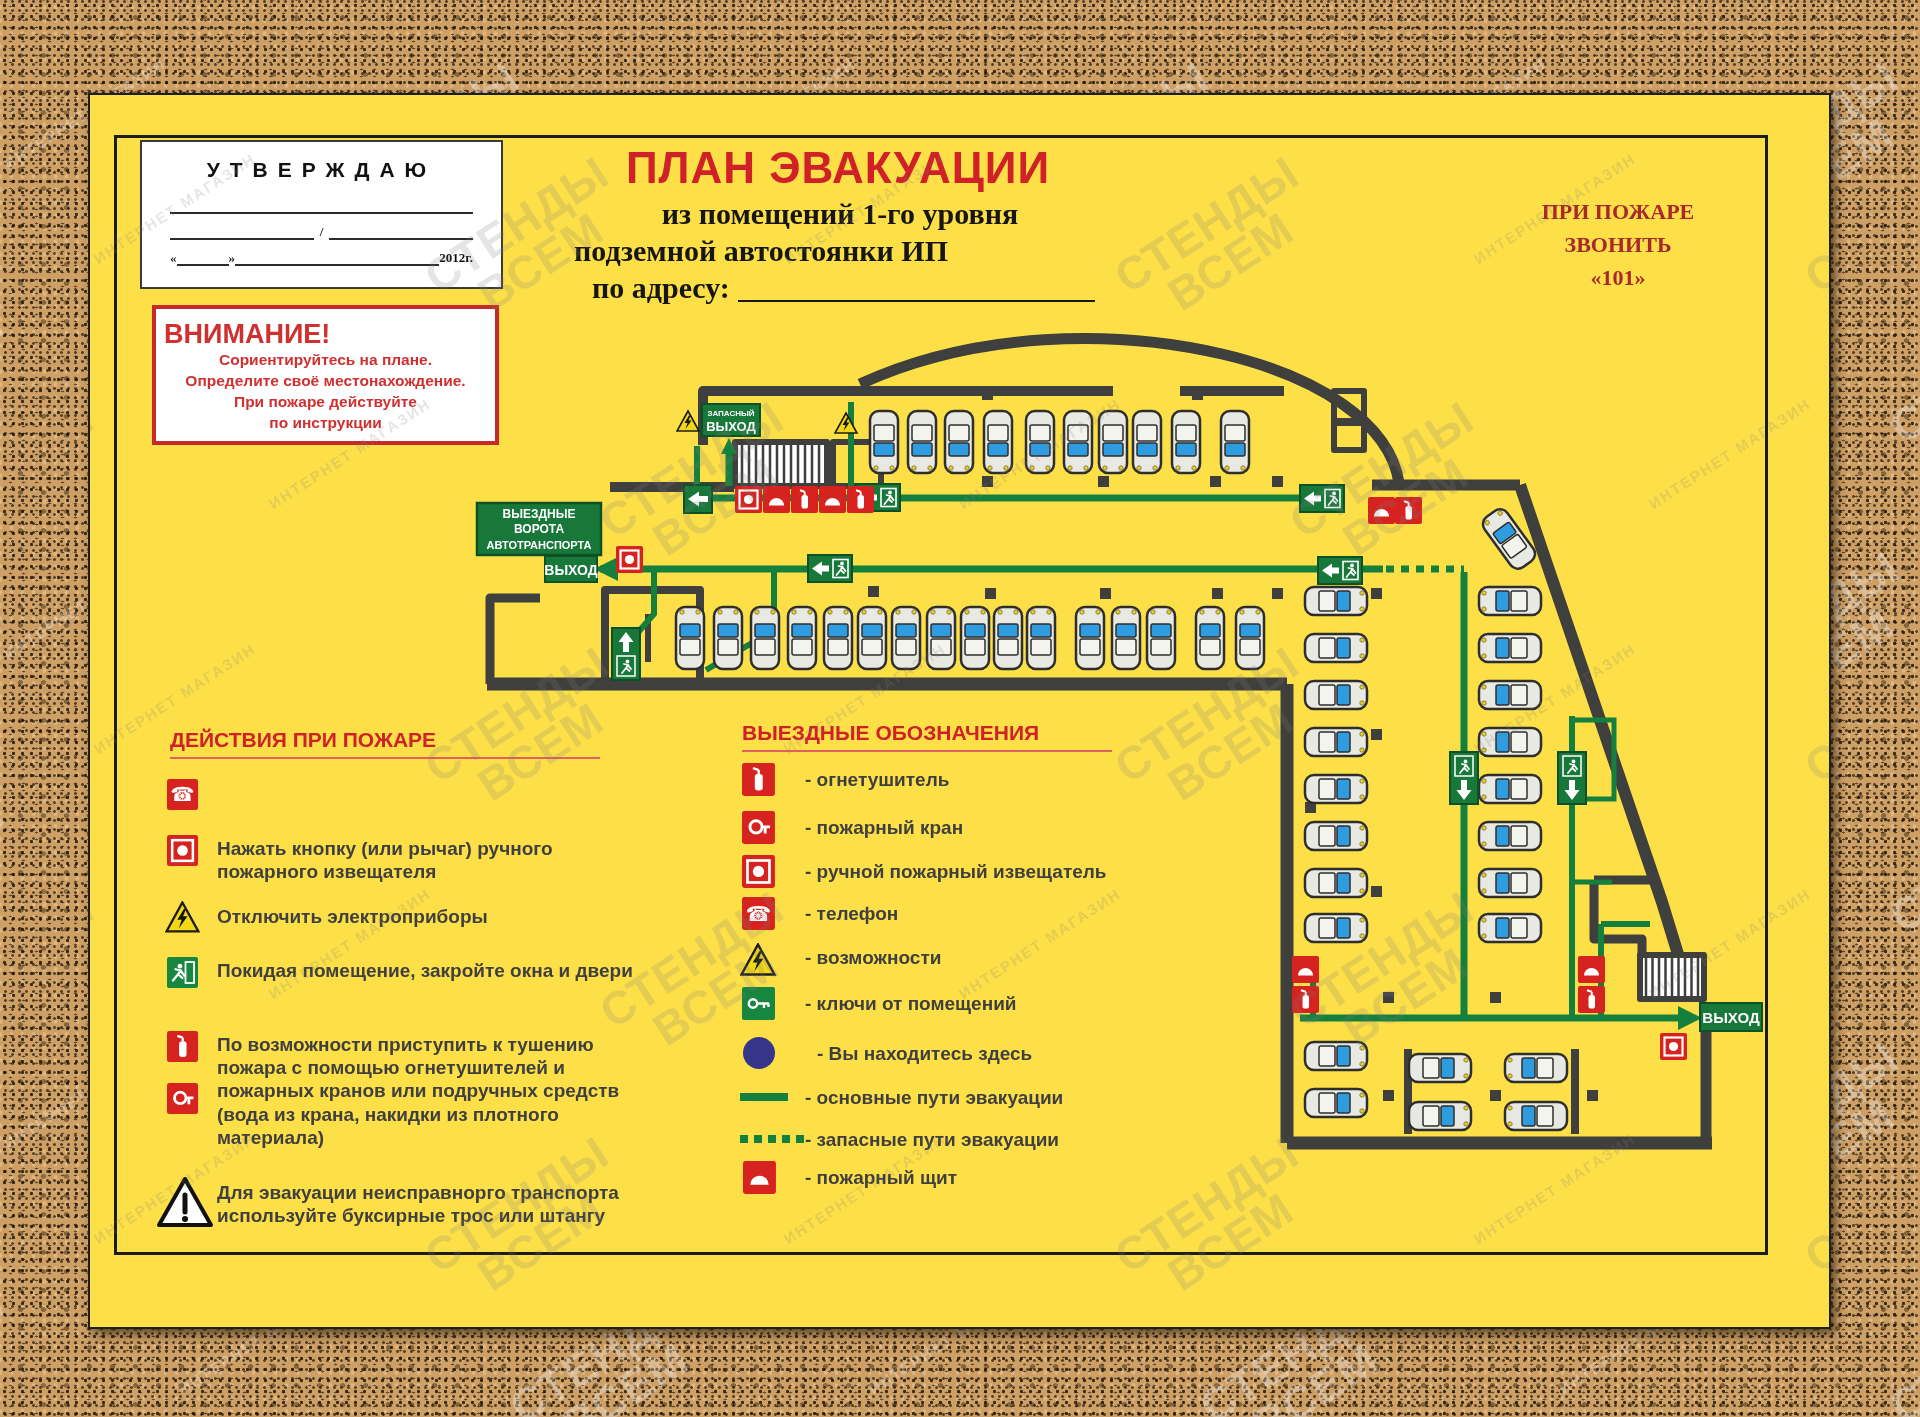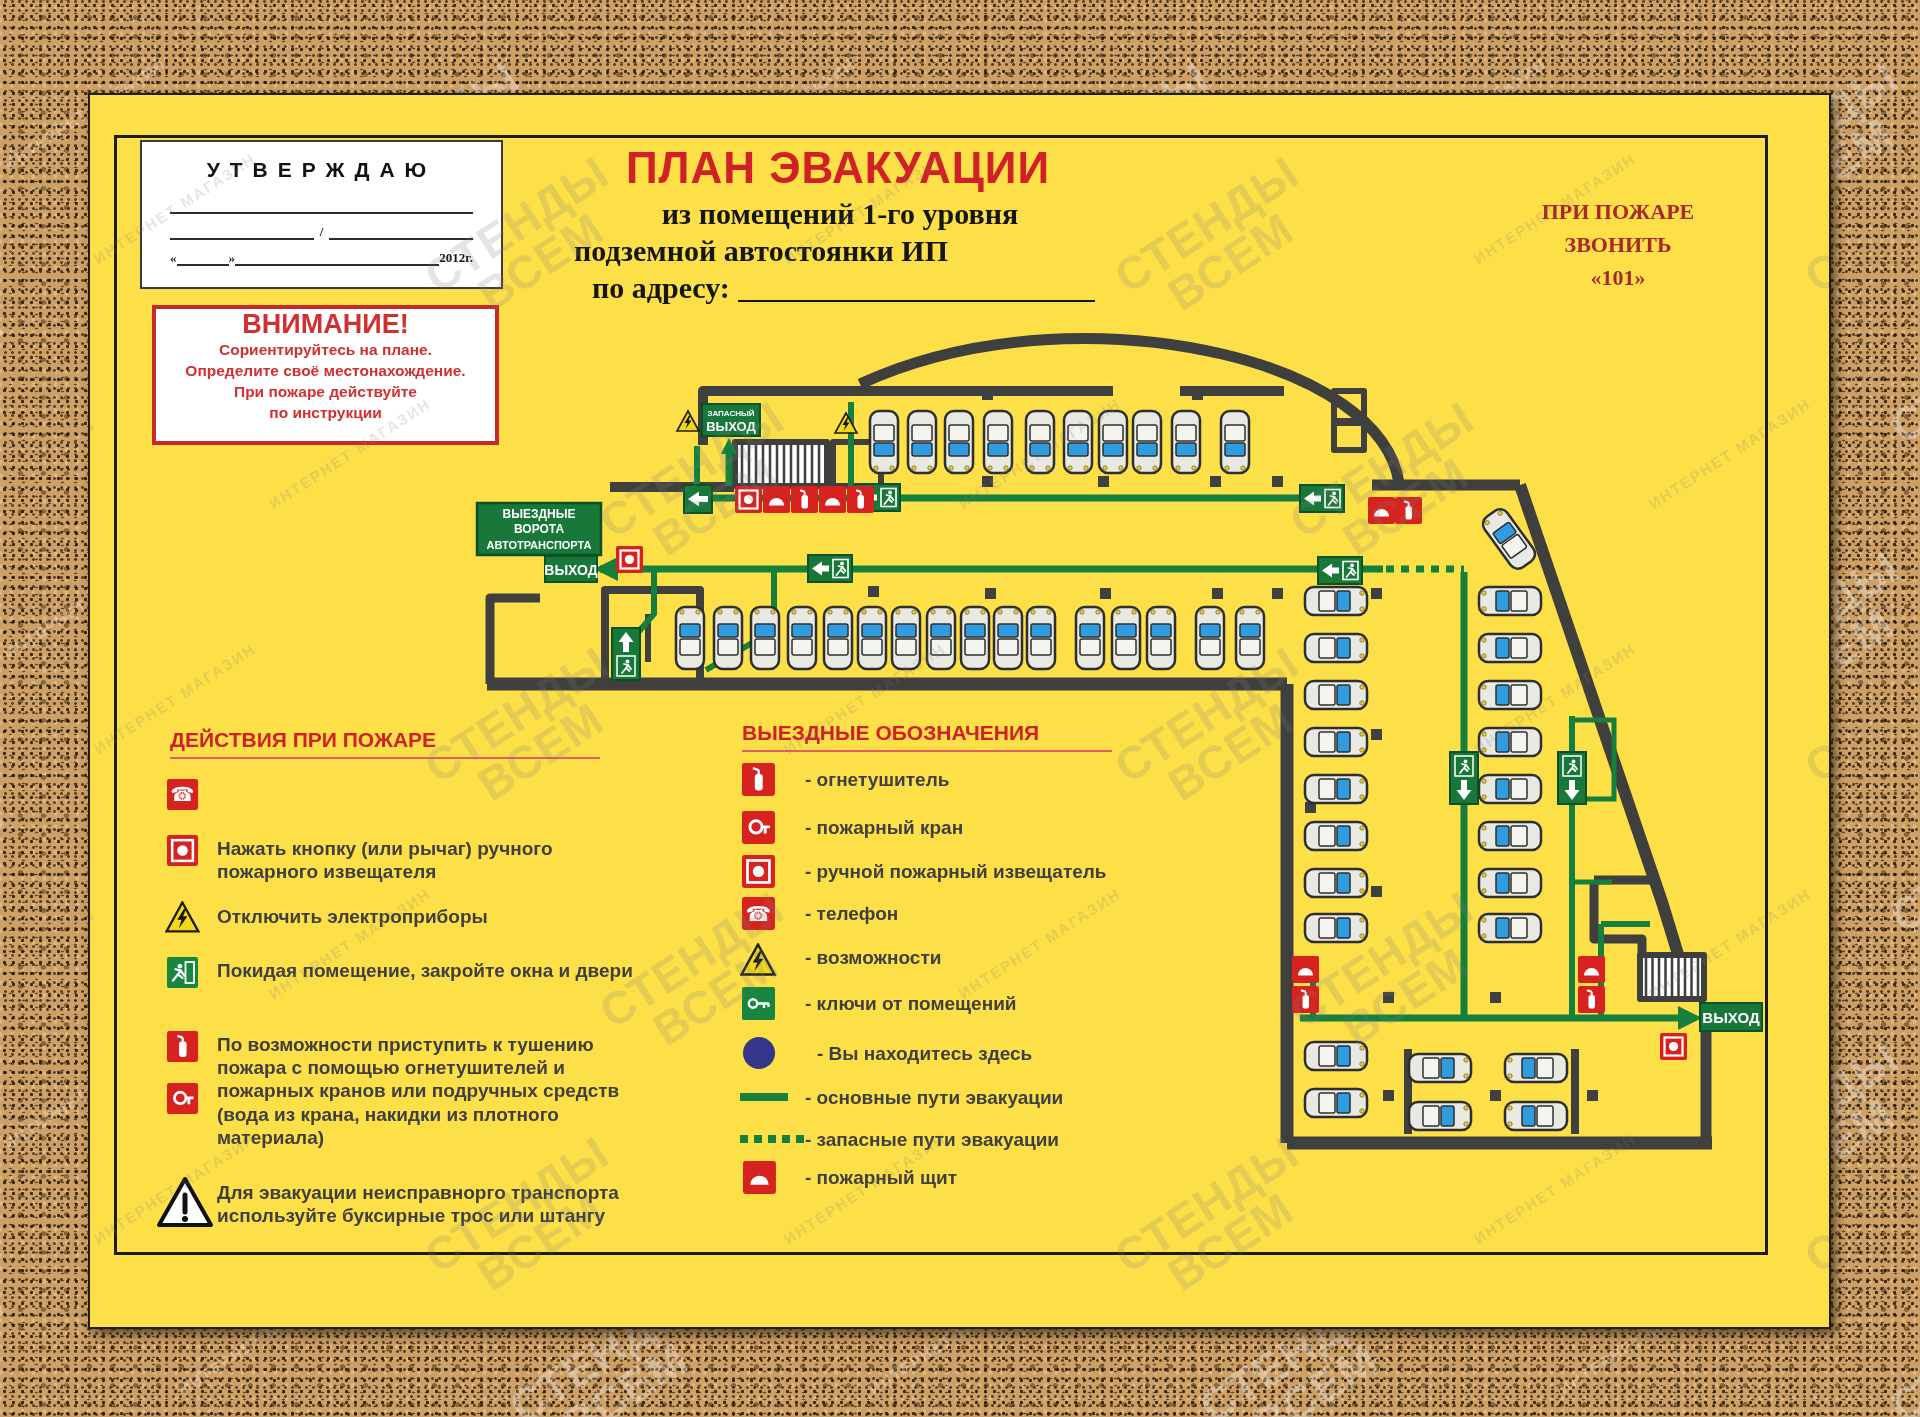--- a/index.html
+++ b/index.html
@@ -28,21 +28,21 @@
   .appr-title{margin-top:16px;text-align:center;font-weight:bold;font-size:21px;letter-spacing:10px;color:#111;}
   .appr-row{display:flex;align-items:flex-end;margin:0 28px;}
   .uline{border-bottom:2px solid #2b2b2b;height:18px;}
   .appr-small{font-family:"Liberation Serif",serif;font-weight:bold;font-size:13px;color:#111;}
   
   .main-title{font-size:44px;font-weight:bold;color:#cf2127;text-align:center;letter-spacing:1px;}
   .sub-serif{font-family:"Liberation Serif",serif;font-weight:bold;color:#161616;font-size:30px;}
   #firecall{width:240px;text-align:center;font-family:"Liberation Serif",serif;font-weight:bold;color:#a8282e;font-size:22px;line-height:1.5;}
   
   #attention{left:62px;top:210px;width:347px;height:140px;border:4px solid #c72a2a;background:#fff;box-sizing:border-box;}
-  #attention .att-title{text-align:center;font-size:27px;font-weight:bold;color:#d03030;}
+  #attention .att-title{margin-top:10px;font-size:27px;font-weight:bold;color:#d03030;padding-left:8px;}
   #attention .att-line{text-align:center;font-size:15.5px;font-weight:bold;color:#d03030;line-height:1.35;}
   
   .sec-title{font-size:21px;font-weight:bold;color:#cf2127;}
   .sec-rule{height:0;border-bottom:2px solid #e26060;}
   .item-text{font-size:19px;font-weight:bold;color:#3f3f3f;line-height:1.22;}
   .accent{color:#cf2127;}
   .leg-label{font-size:19px;font-weight:bold;color:#3f3f3f;}
   .dot-sample{display:flex;gap:6px;}
   .dot-sample i{width:8px;height:8px;background:#15803d;display:block;}
   

